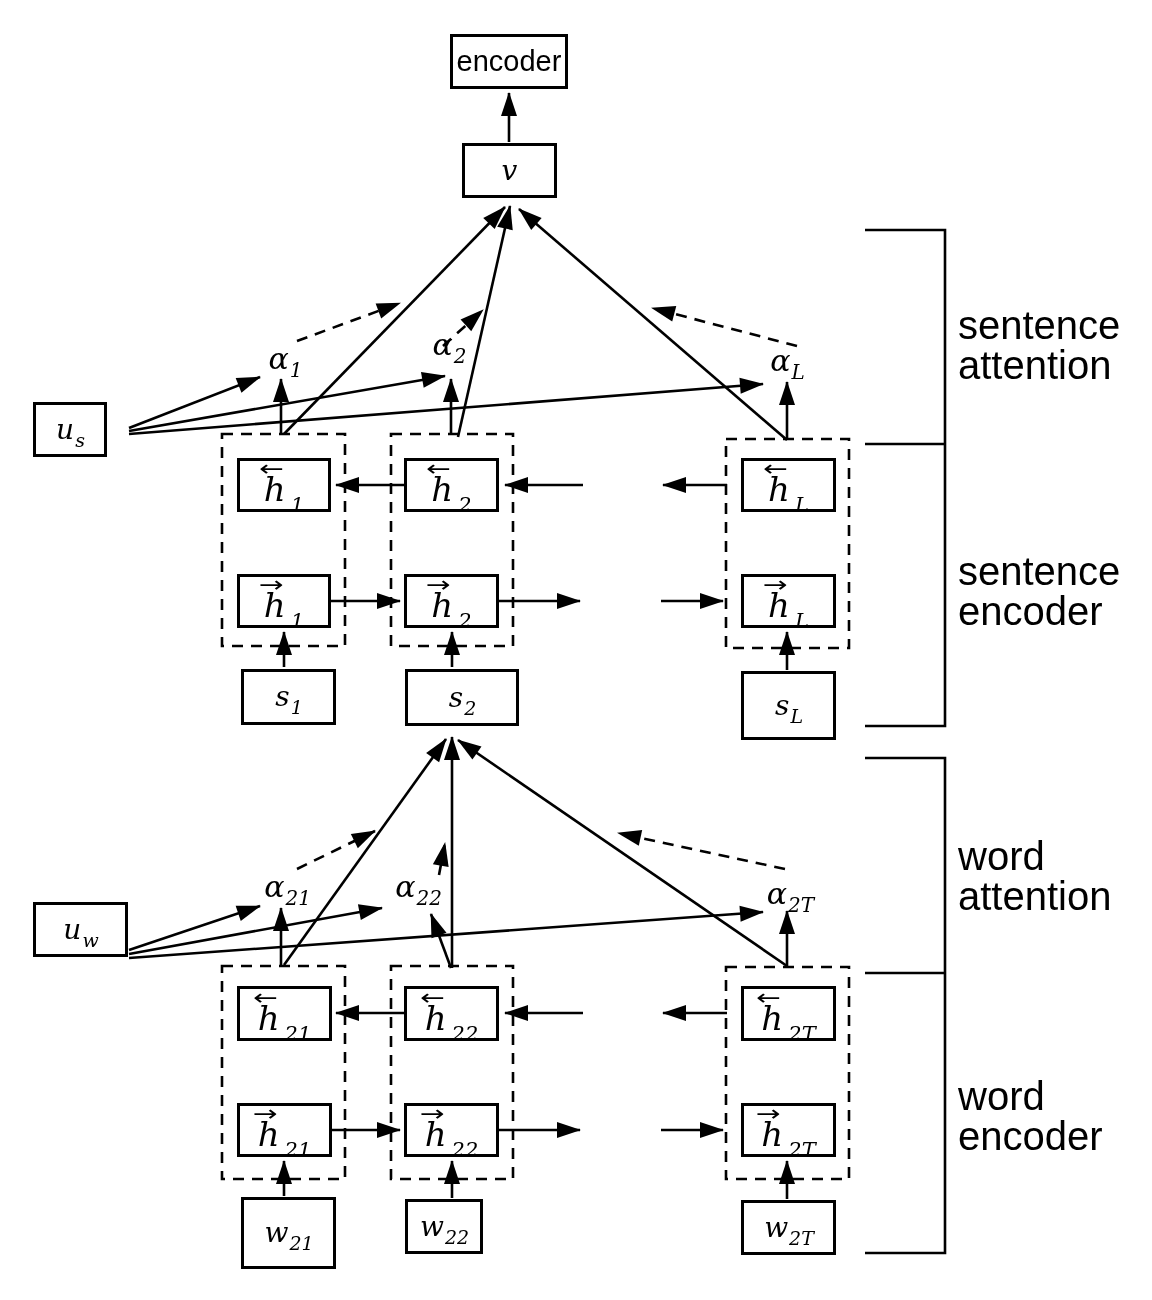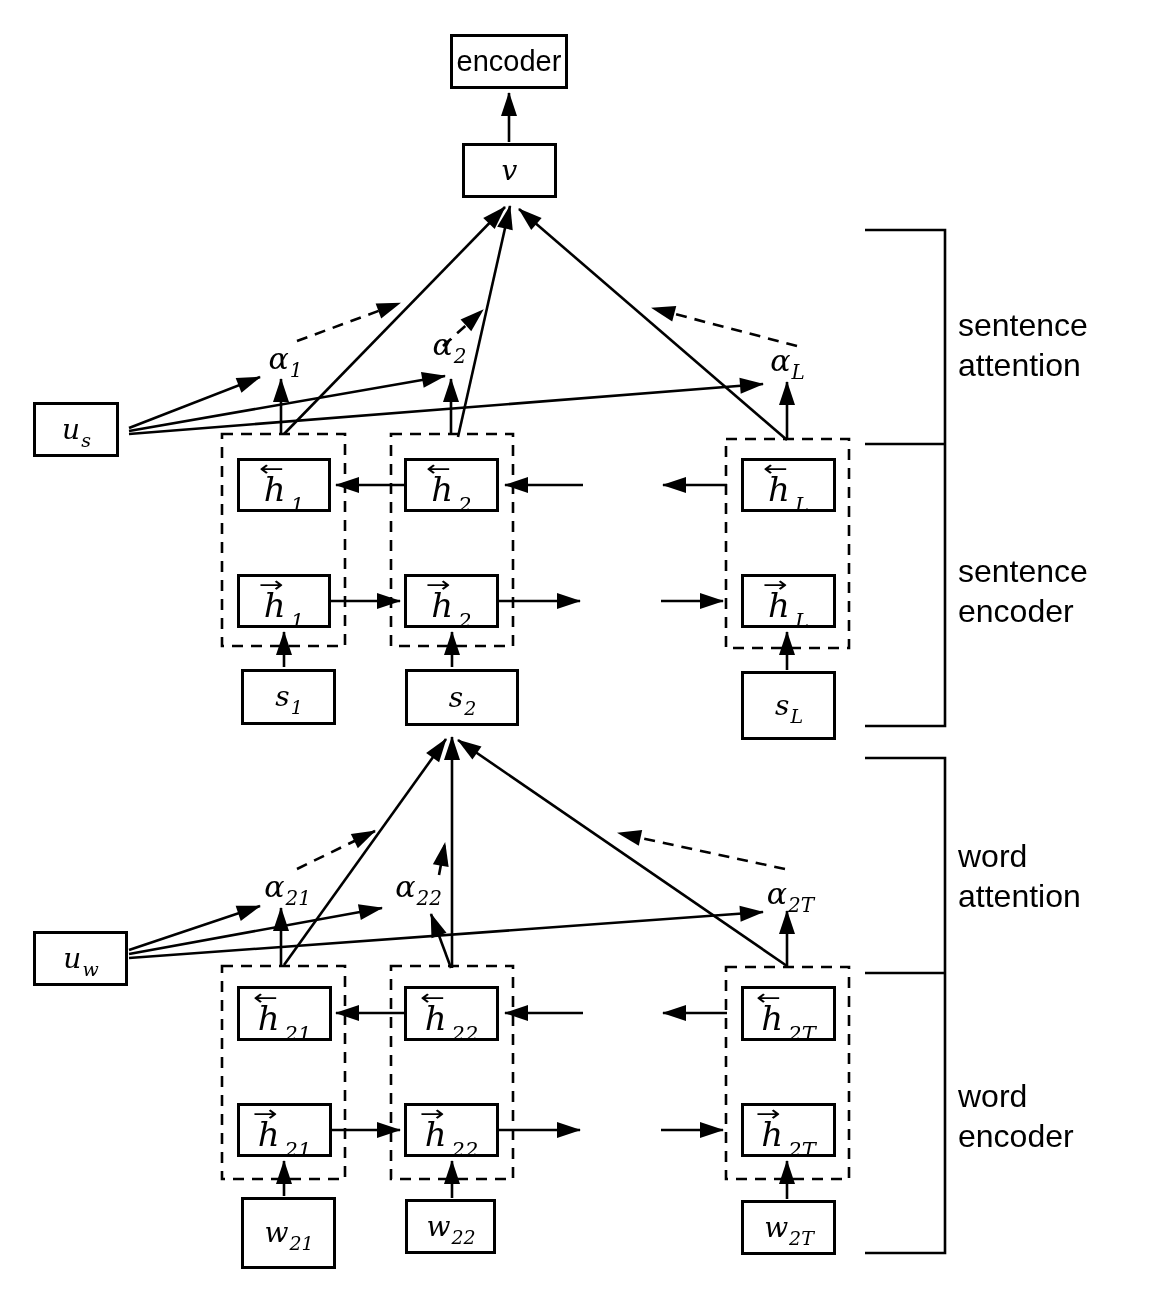--- a/index.html
+++ b/index.html
@@ -25,21 +25,21 @@
     font-family:"DejaVu Sans",sans-serif;transform:scaleX(1.35);transform-origin:left center;
   }
   .hsub{font-style:italic;font-size:21px;position:relative;top:11px;margin-left:5px;line-height:1;}
   
   .alpha{position:absolute;transform:translate(-50%,-50%);white-space:nowrap;line-height:1;}
   .abase{font-style:italic;font-size:30px;line-height:1;}
   .asub{font-style:italic;font-size:20px;position:relative;top:8px;left:1px;line-height:1;}
   
   .side{
     position:absolute;font-family:"Liberation Sans","DejaVu Sans",sans-serif;
-    font-size:32px;line-height:40px;color:#000;white-space:nowrap;
+    font-size:40px;line-height:40px;color:#000;white-space:nowrap;
   }
 </style>
 </head>
 <body>
 
 <div class="stage">
 
   <svg class="wires" width="1152" height="1300" viewBox="0 0 1152 1300">
     <defs>
       <marker id="ah" markerUnits="userSpaceOnUse" markerWidth="26" markerHeight="20" viewBox="0 0 26 20" refX="24" refY="10" orient="auto">
@@ -120,24 +120,24 @@
     </g>
   </svg>
 
   <div class="box" style="left:450px;top:34px;width:118px;height:55px">
     <span class="softmax-text">encoder</span>
   </div>
   <div class="box" style="left:462px;top:143px;width:95px;height:55px">
     <span class="inlbl"><span class="base">v</span></span>
   </div>
 
-  <div class="box" style="left:33px;top:402px;width:86px;height:55px">
+  <div class="box" style="left:33px;top:402px;width:74px;height:55px">
     <span class="inlbl"><span class="base">u</span><span class="sub">s</span></span>
   </div>
-  <div class="box" style="left:33px;top:931px;width:95px;height:55px">
+  <div class="box" style="left:33px;top:902px;width:95px;height:55px">
     <span class="inlbl"><span class="base">u</span><span class="sub">w</span></span>
   </div>
 
   <div class="alpha" style="left:285px;top:359px"><span class="abase">α</span><span class="asub">1</span></div>
   <div class="alpha" style="left:449px;top:345px"><span class="abase">α</span><span class="asub">2</span></div>
   <div class="alpha" style="left:787px;top:361px"><span class="abase">α</span><span class="asub">L</span></div>
 
   <div class="box" style="left:237px;top:458px;width:94px;height:54px">
     <div class="hlbl"><span class="hwrap"><span class="oarr">←</span><span>h</span></span><span class="hsub">1</span></div>
   </div>
@@ -188,21 +188,21 @@
   <div class="box" style="left:404px;top:1103px;width:95px;height:54px">
     <div class="hlbl"><span class="hwrap"><span class="oarr">→</span><span>h</span></span><span class="hsub">22</span></div>
   </div>
   <div class="box" style="left:741px;top:1103px;width:95px;height:54px">
     <div class="hlbl"><span class="hwrap"><span class="oarr">→</span><span>h</span></span><span class="hsub">2T</span></div>
   </div>
 
   <div class="box" style="left:241px;top:1197px;width:95px;height:72px">
     <span class="inlbl"><span class="base">w</span><span class="sub">21</span></span>
   </div>
-  <div class="box" style="left:405px;top:1199px;width:91px;height:55px">
+  <div class="box" style="left:405px;top:1199px;width:78px;height:55px">
     <span class="inlbl"><span class="base">w</span><span class="sub">22</span></span>
   </div>
   <div class="box" style="left:741px;top:1200px;width:95px;height:55px">
     <span class="inlbl"><span class="base">w</span><span class="sub">2T</span></span>
   </div>
 
   <div class="side" style="left:958px;top:305px">
     <div>sentence</div>
     <div>attention</div>
   </div>

